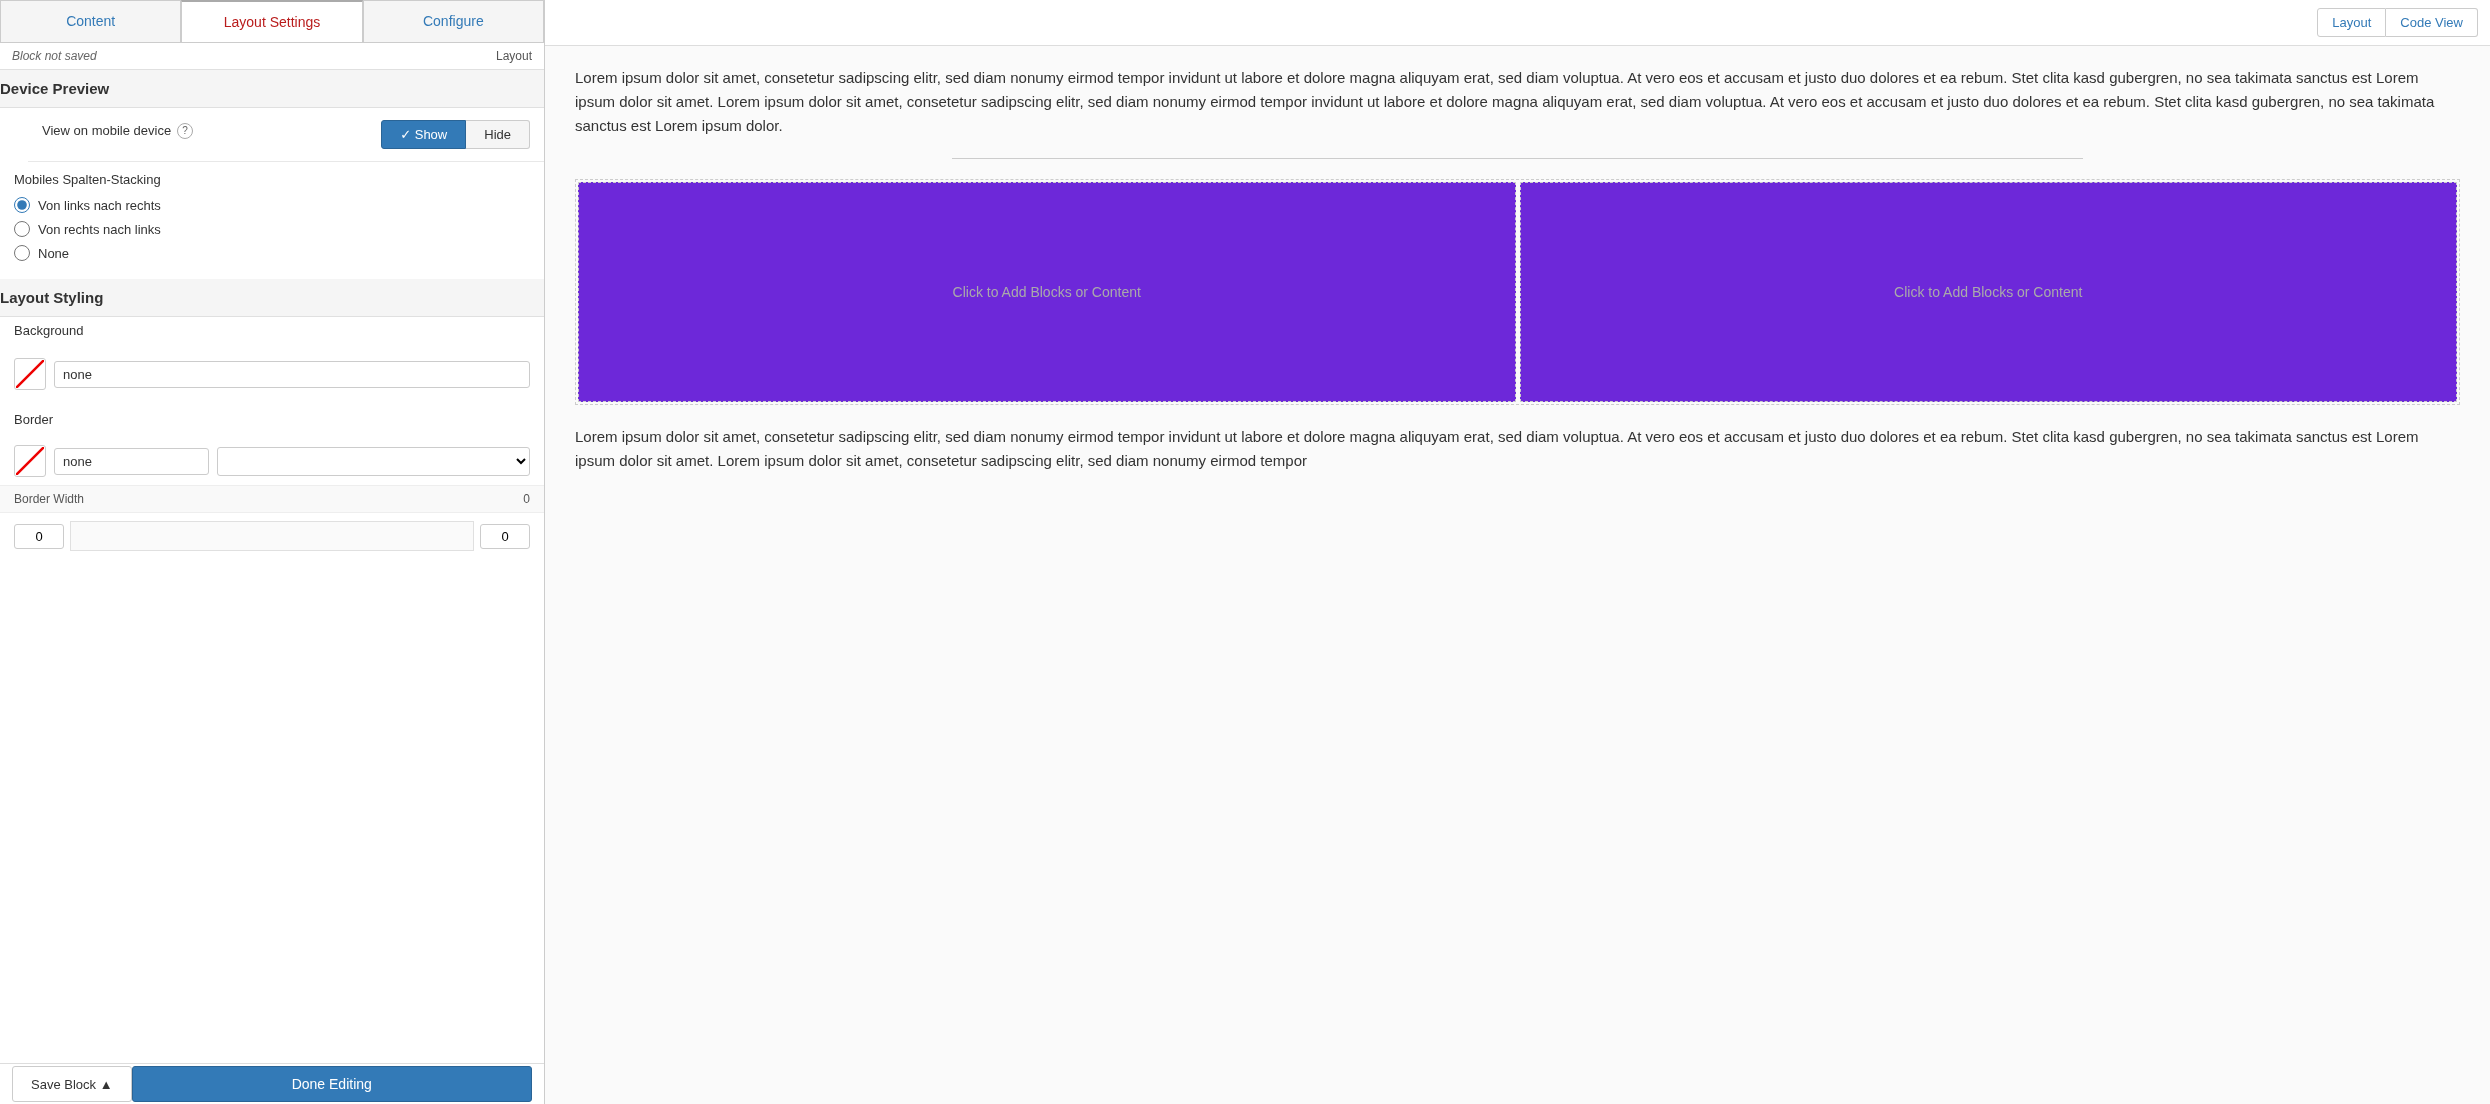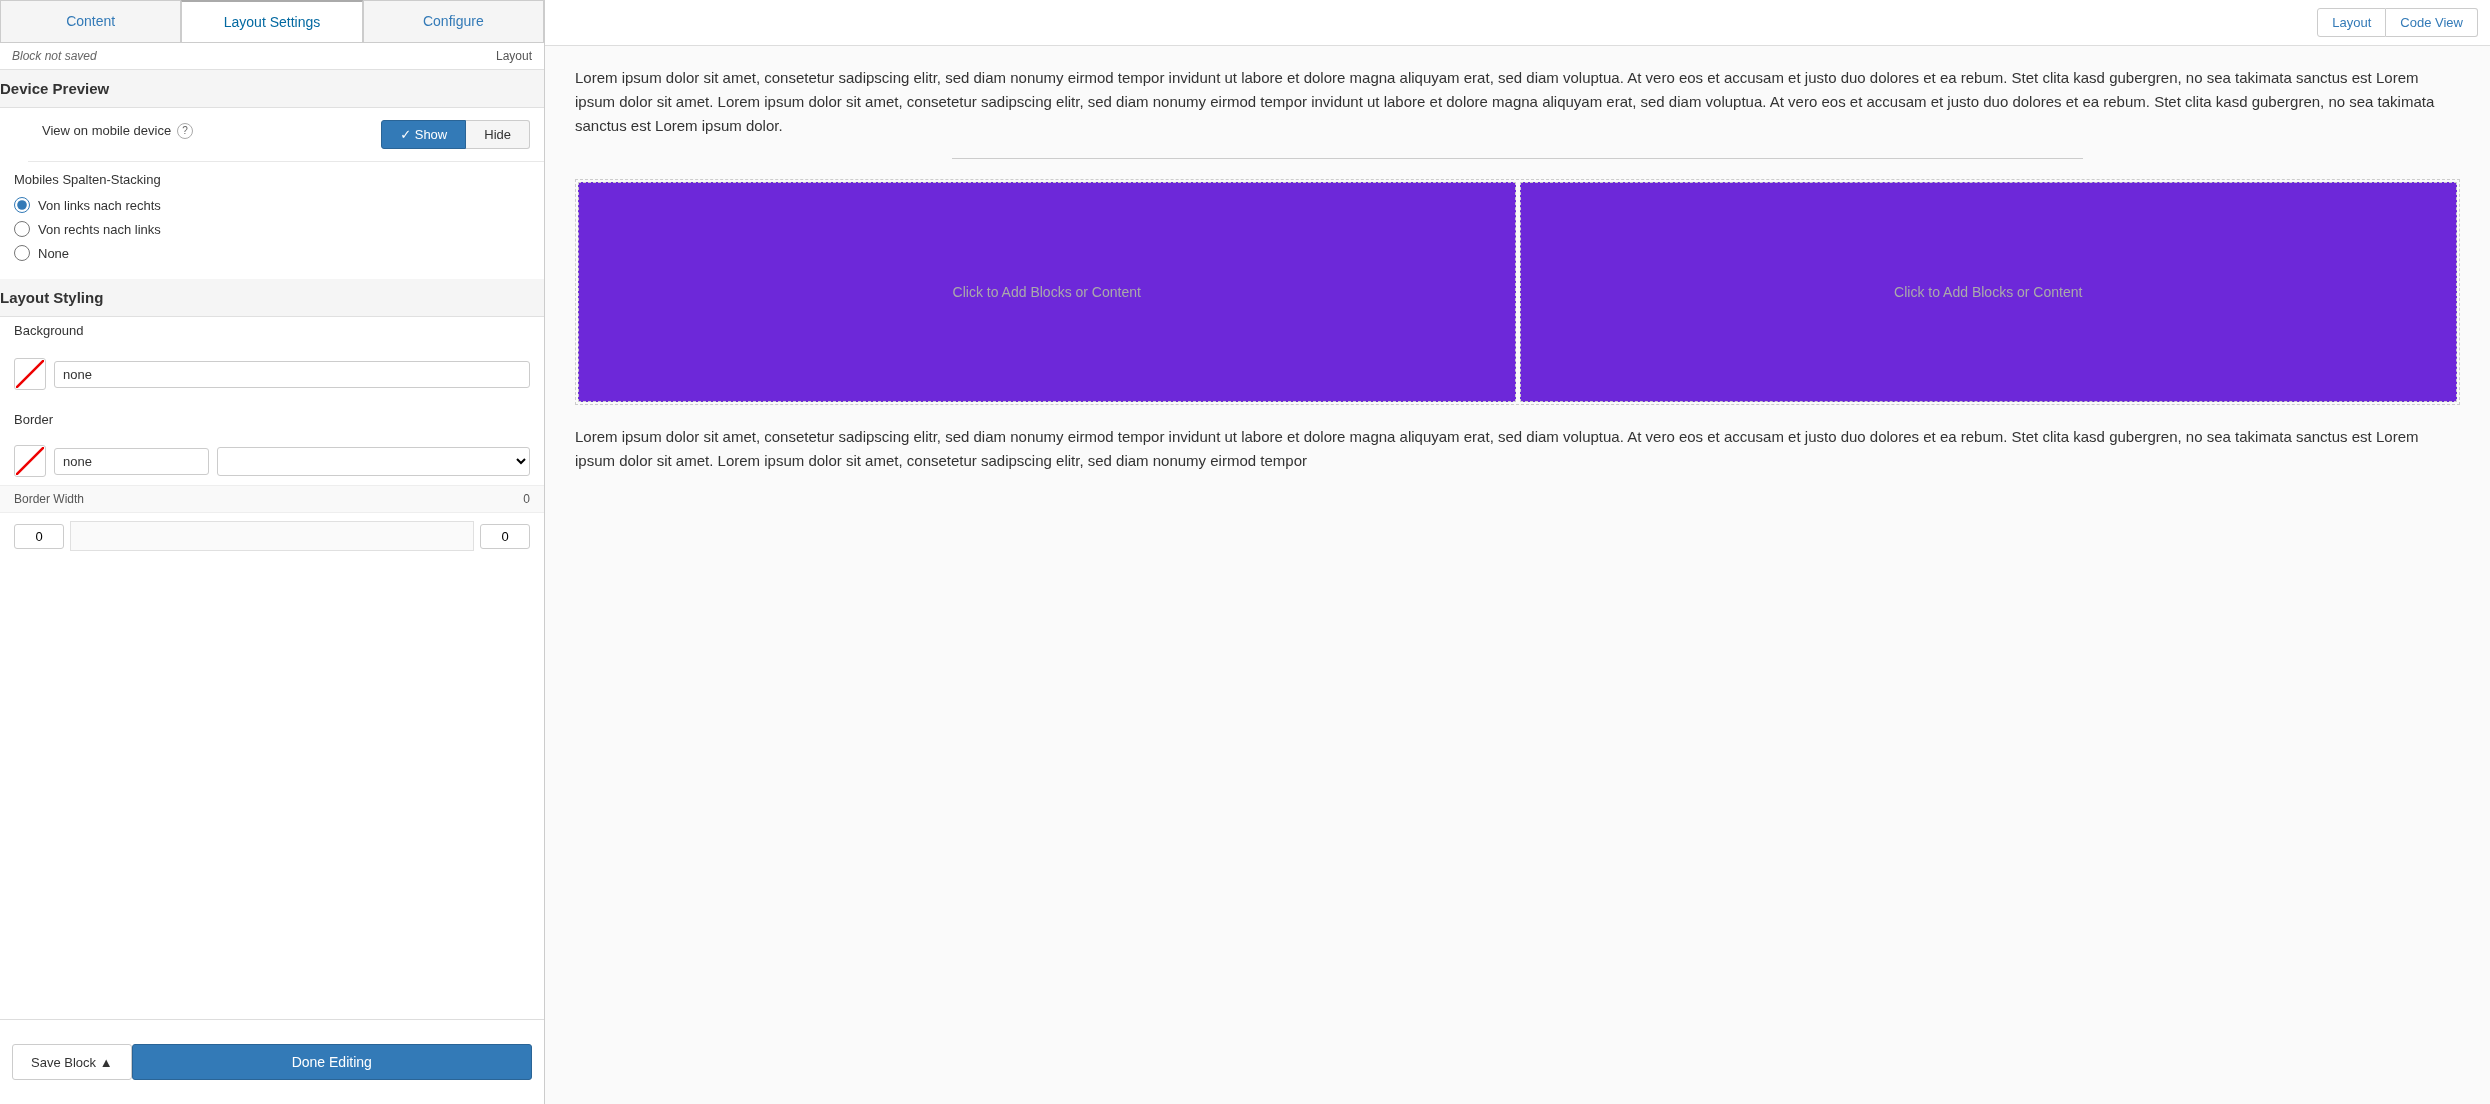--- a/index.html
+++ b/index.html
@@ -27,21 +27,21 @@
       text-align: center;
       cursor: pointer;
       border: 1px solid #ccc;
       border-bottom: none;
       background: #f5f5f5;
       color: #337ab7;
       font-size: 14px;
     }
     .tab.active {
       background: #fff;
-      color: #0369a1;
+      color: #b91c1c;
       border-top: 2px solid #aaa;
       font-weight: normal;
     }
 
     
     .status-bar {
       display: flex;
       justify-content: space-between;
       align-items: center;
       padding: 6px 12px;
@@ -237,21 +237,21 @@
     .padding-middle {
       flex: 1;
       height: 30px;
       border: 1px solid #e0e0e0;
       background: #fafafa;
     }
 
     
     .bottom-bar {
       display: flex;
-      padding: 24px 12px;
+      padding: 2px 12px;
       border-top: 1px solid #ddd;
       background: #fff;
     }
 
     .btn-save {
       padding: 9px 18px;
       background: #fff;
       color: #333;
       border: 1px solid #ccc;
       border-radius: 3px;

